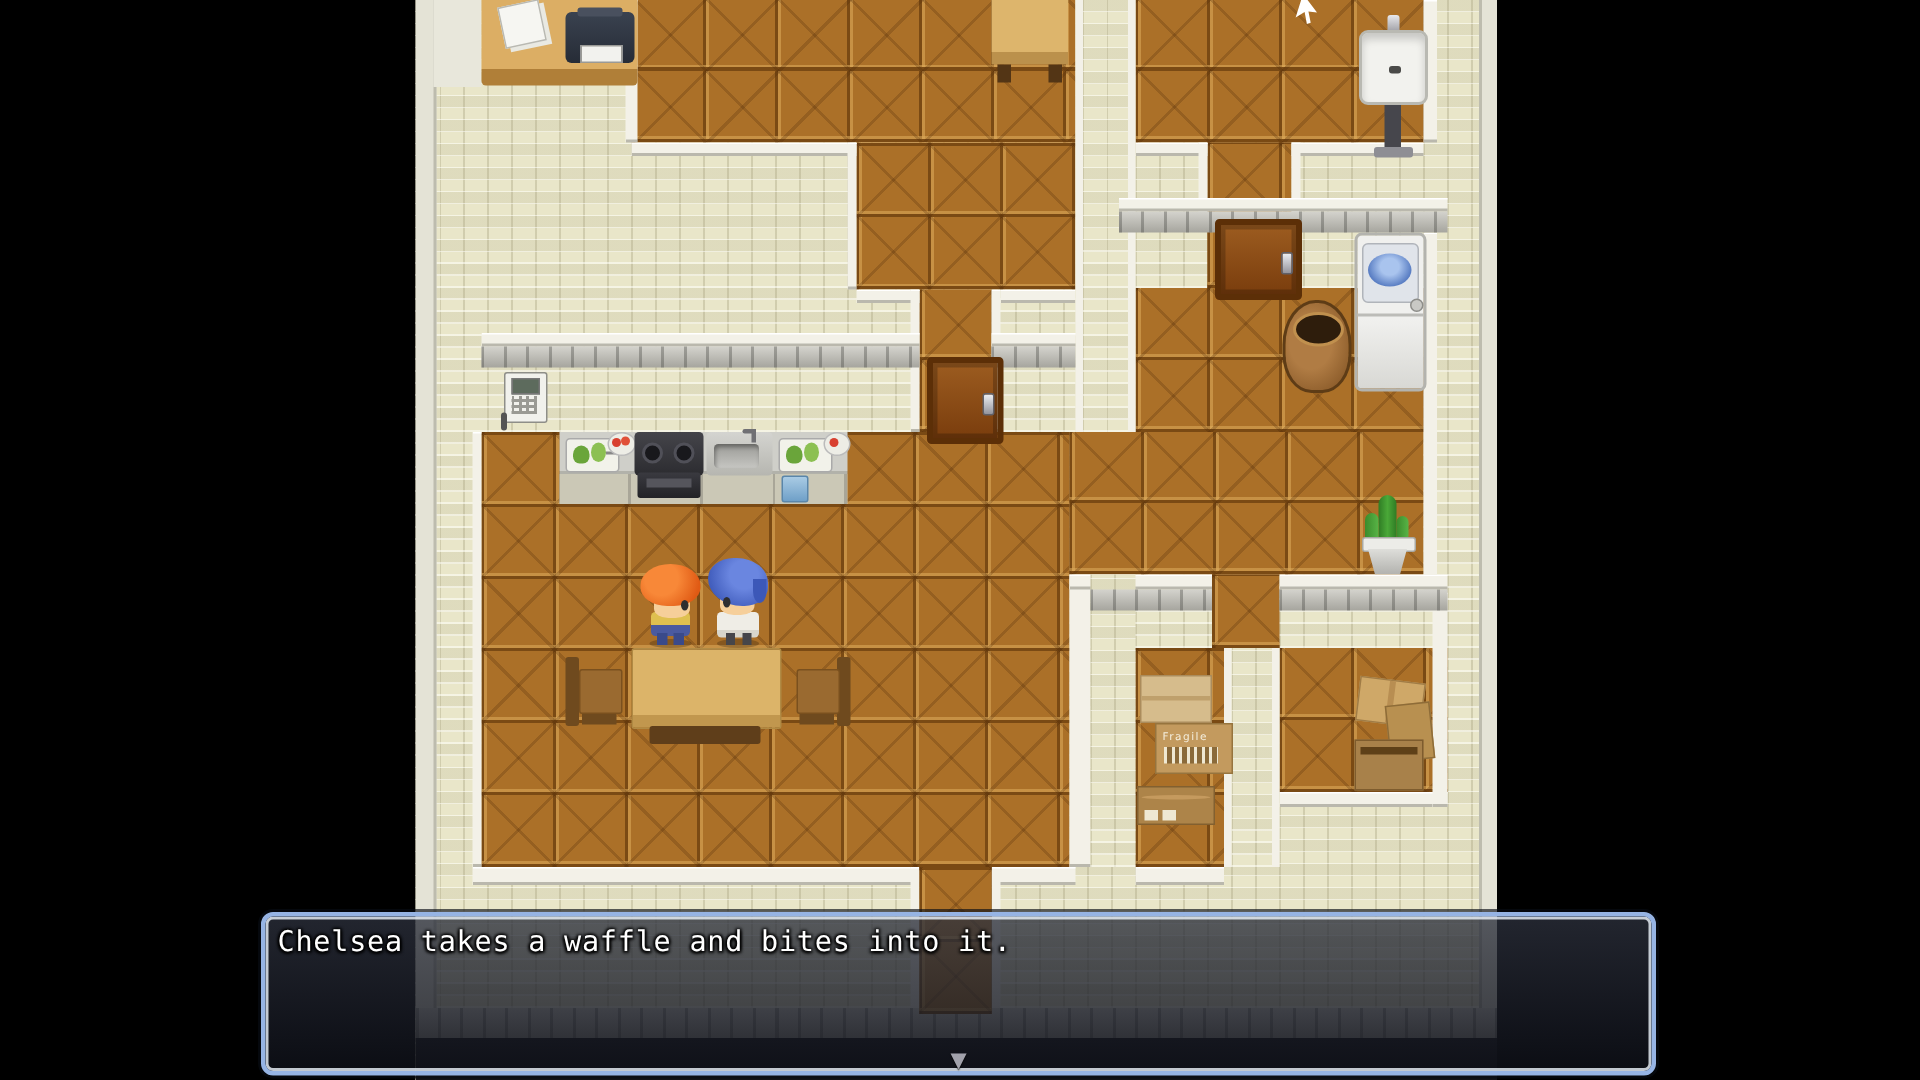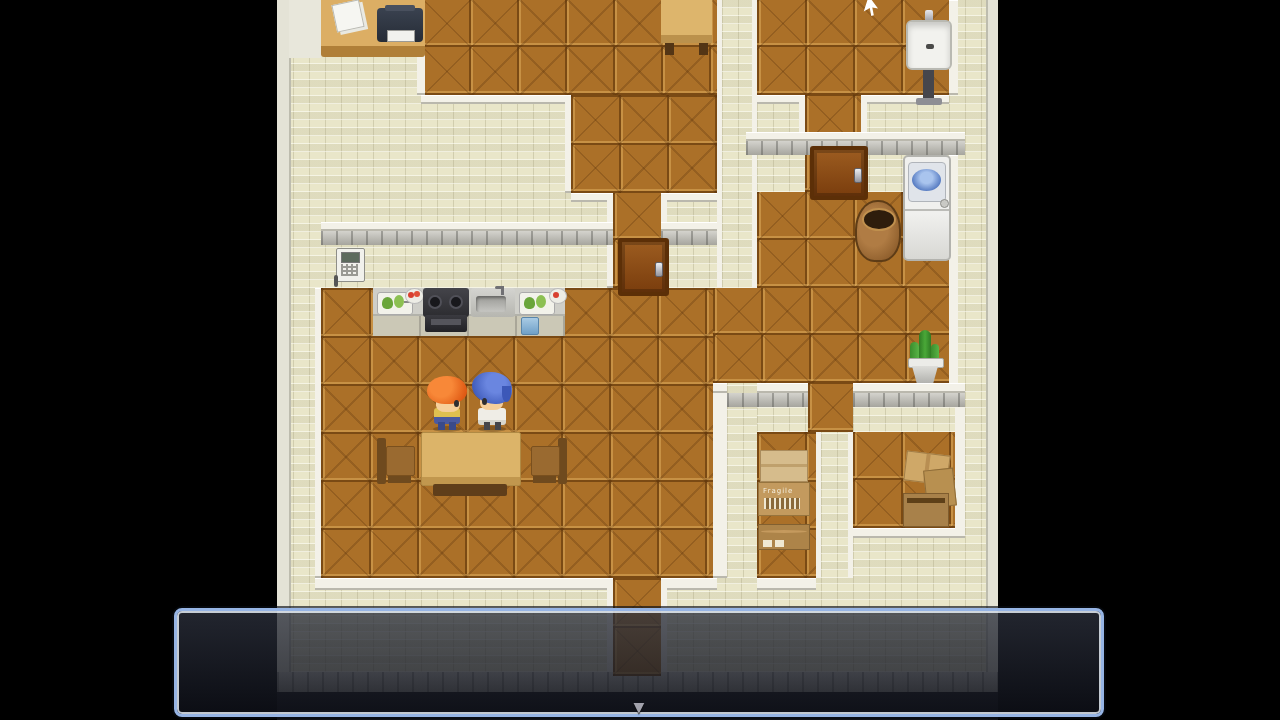--- a/index.html
+++ b/index.html
@@ -238,21 +238,21 @@
       <div class="ab" style="left:8px;top:22px;width:23px;height:16px;background:#f6cf9a;border-radius:40%;"></div>
       <div class="ab" style="left:0;top:0;width:40px;height:32px;background:radial-gradient(circle at 60% 35%, #6a86e0 0 30%, #3c58b8 80%);border-radius:46% 56% 42% 62%;"></div>
       <div class="ab" style="left:30px;top:14px;width:9px;height:16px;background:#3c58b8;border-radius:0 0 60% 60%;"></div>
       <div class="ab" style="left:10px;top:26px;width:5px;height:7px;background:#2e2e30;border-radius:50%;"></div>
     </div>
 
     <div class="ab" style="left:481px;top:450px;width:52px;height:100px;">
       <div class="ab" style="left:2px;top:0;width:48px;height:32px;background:#d6bc8c;border:1px solid #ab8c5c;box-sizing:border-box;">
         <div class="ab" style="left:0;top:13px;width:46px;height:3px;background:#bfa06c;"></div>
       </div>
-      <div class="ab" style="left:0;top:32px;width:52px;height:34px;background:#c39a5e;border:1px solid #96743e;box-sizing:border-box;">
+      <div class="ab" style="left:12px;top:32px;width:52px;height:34px;background:#c39a5e;border:1px solid #96743e;box-sizing:border-box;">
         <div class="ab" style="left:4px;top:4px;color:#f4eedd;font-size:7px;line-height:8px;font-family:'DejaVu Sans',sans-serif;letter-spacing:1px;">Fragile</div>
         <div class="ab" style="left:5px;top:15px;width:36px;height:11px;background:repeating-linear-gradient(90deg,#efe8d2 0 2px,#8a6a3a 2px 5px);"></div>
       </div>
       <div class="ab" style="left:0;top:74px;width:52px;height:26px;background:#ad8449;border:1px solid #826030;box-sizing:border-box;">
         <div class="ab" style="left:4px;top:15px;width:9px;height:7px;background:#efe8d2;"></div>
         <div class="ab" style="left:16px;top:15px;width:9px;height:7px;background:#efe8d2;"></div>
         <div class="ab" style="left:2px;top:5px;width:46px;height:3px;background:#c59a5e;border-radius:50%;"></div>
       </div>
     </div>
 
@@ -265,16 +265,17 @@
         <div class="ab" style="left:3px;top:4px;width:38px;height:5px;background:#5e4018;"></div>
       </div>
     </div>
 
     <div class="ab" style="left:586px;top:-4px;width:15px;height:20px;background:#fff;
                 clip-path:polygon(38% 0,100% 62%,62% 58%,72% 96%,55% 100%,45% 60%,5% 78%);
                 filter:drop-shadow(0 0 1px #000);"></div>
   </div>
 
   <div class="dialog">
+    <div class="dialog-text">Chelsea takes a waffle and bites into it.</div>
     <div class="pause-arrow">▼</div>
   </div>
 
 </div>
 
 </body></html>

